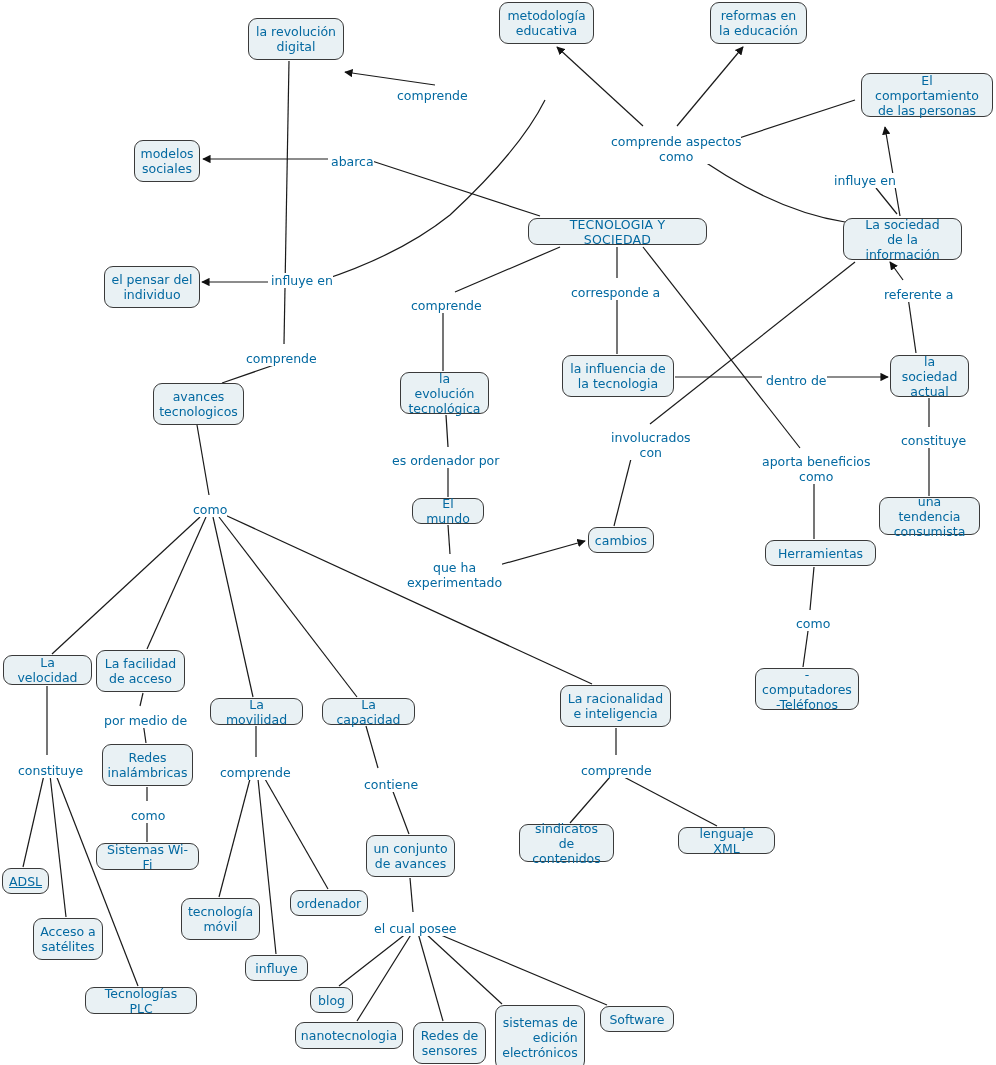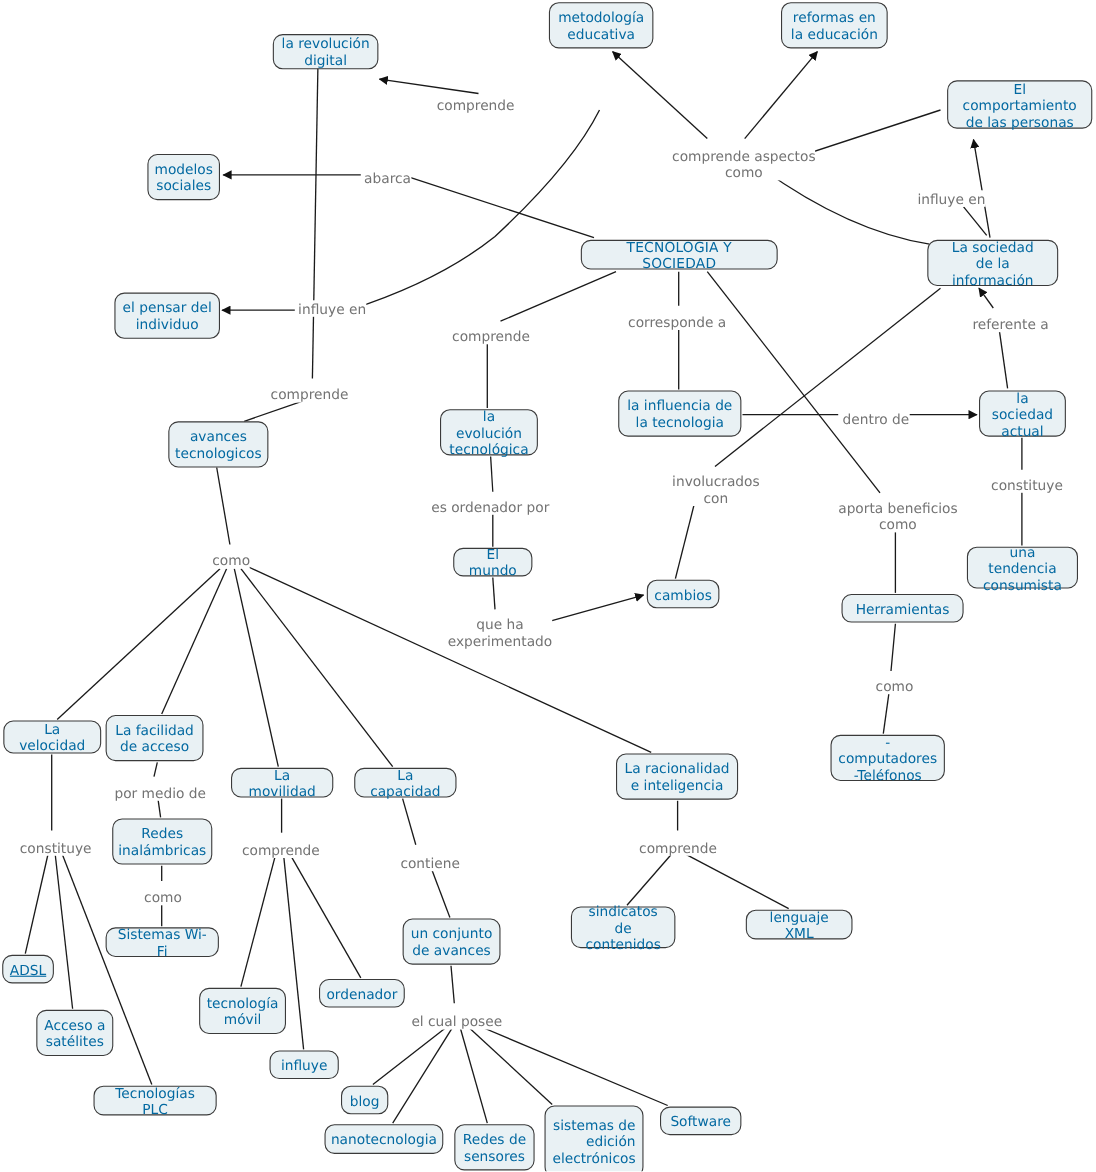--- a/index.html
+++ b/index.html
@@ -40,21 +40,21 @@
     padding: 2px 6px;
     white-space: pre-line;
     font-family: "DejaVu Sans", sans-serif;
   }
   .node.wide {
     font-size: 12.5px;
     letter-spacing: 0.2px;
   }
   .elabel {
     position: absolute;
-    color: #737373;
+    color: #0369a1;
     font-size: 12.5px;
     line-height: 15px;
     text-align: center;
     white-space: pre-line;
     background: #ffffff;
     font-family: "DejaVu Sans", sans-serif;
     pointer-events: none;
   }
 </style>
 </head>
@@ -129,21 +129,21 @@
         <path d="M 624 777 L 717 826" fill="none" stroke="#1a1a1a" stroke-width="1.2" id="l-comprende-xml"></path>
         <path d="M 410 878 L 413 912" fill="none" stroke="#1a1a1a" stroke-width="1.2" id="l-conjunto-elcual"></path>
         <path d="M 407 933 L 339 986" fill="none" stroke="#1a1a1a" stroke-width="1.2" id="l-elcual-blog"></path>
         <path d="M 412 933 L 357 1021" fill="none" stroke="#1a1a1a" stroke-width="1.2" id="l-elcual-nano"></path>
         <path d="M 418 933 L 443 1021" fill="none" stroke="#1a1a1a" stroke-width="1.2" id="l-elcual-sensores"></path>
         <path d="M 424 932 L 502 1004" fill="none" stroke="#1a1a1a" stroke-width="1.2" id="l-elcual-sistemas"></path>
         <path d="M 429 930 L 607 1005" fill="none" stroke="#1a1a1a" stroke-width="1.2" id="l-elcual-software"></path>
       </g>
   </svg>
   <div id="node-layer">
-      <div class="node" style="left: 248px; top: 18px; width: 96px; height: 32px; margin-top: 13px;">la revolución
+      <div class="node" style="left: 248px; top: 18px; width: 96px; height: 42px;">la revolución
 digital</div>
       <div class="node" style="left: 499px; top: 2px; width: 95px; height: 42px;">metodología
 educativa</div>
       <div class="node" style="left: 710px; top: 2px; width: 97px; height: 42px;">reformas en
 la educación</div>
       <div class="node" style="left: 861px; top: 73px; width: 132px; height: 44px;">El comportamiento
 de las personas</div>
       <div class="node" style="left: 134px; top: 140px; width: 66px; height: 42px;">modelos
 sociales</div>
       <div class="node wide" style="left: 528px; top: 218px; width: 179px; height: 27px;">TECNOLOGIA Y SOCIEDAD</div>

